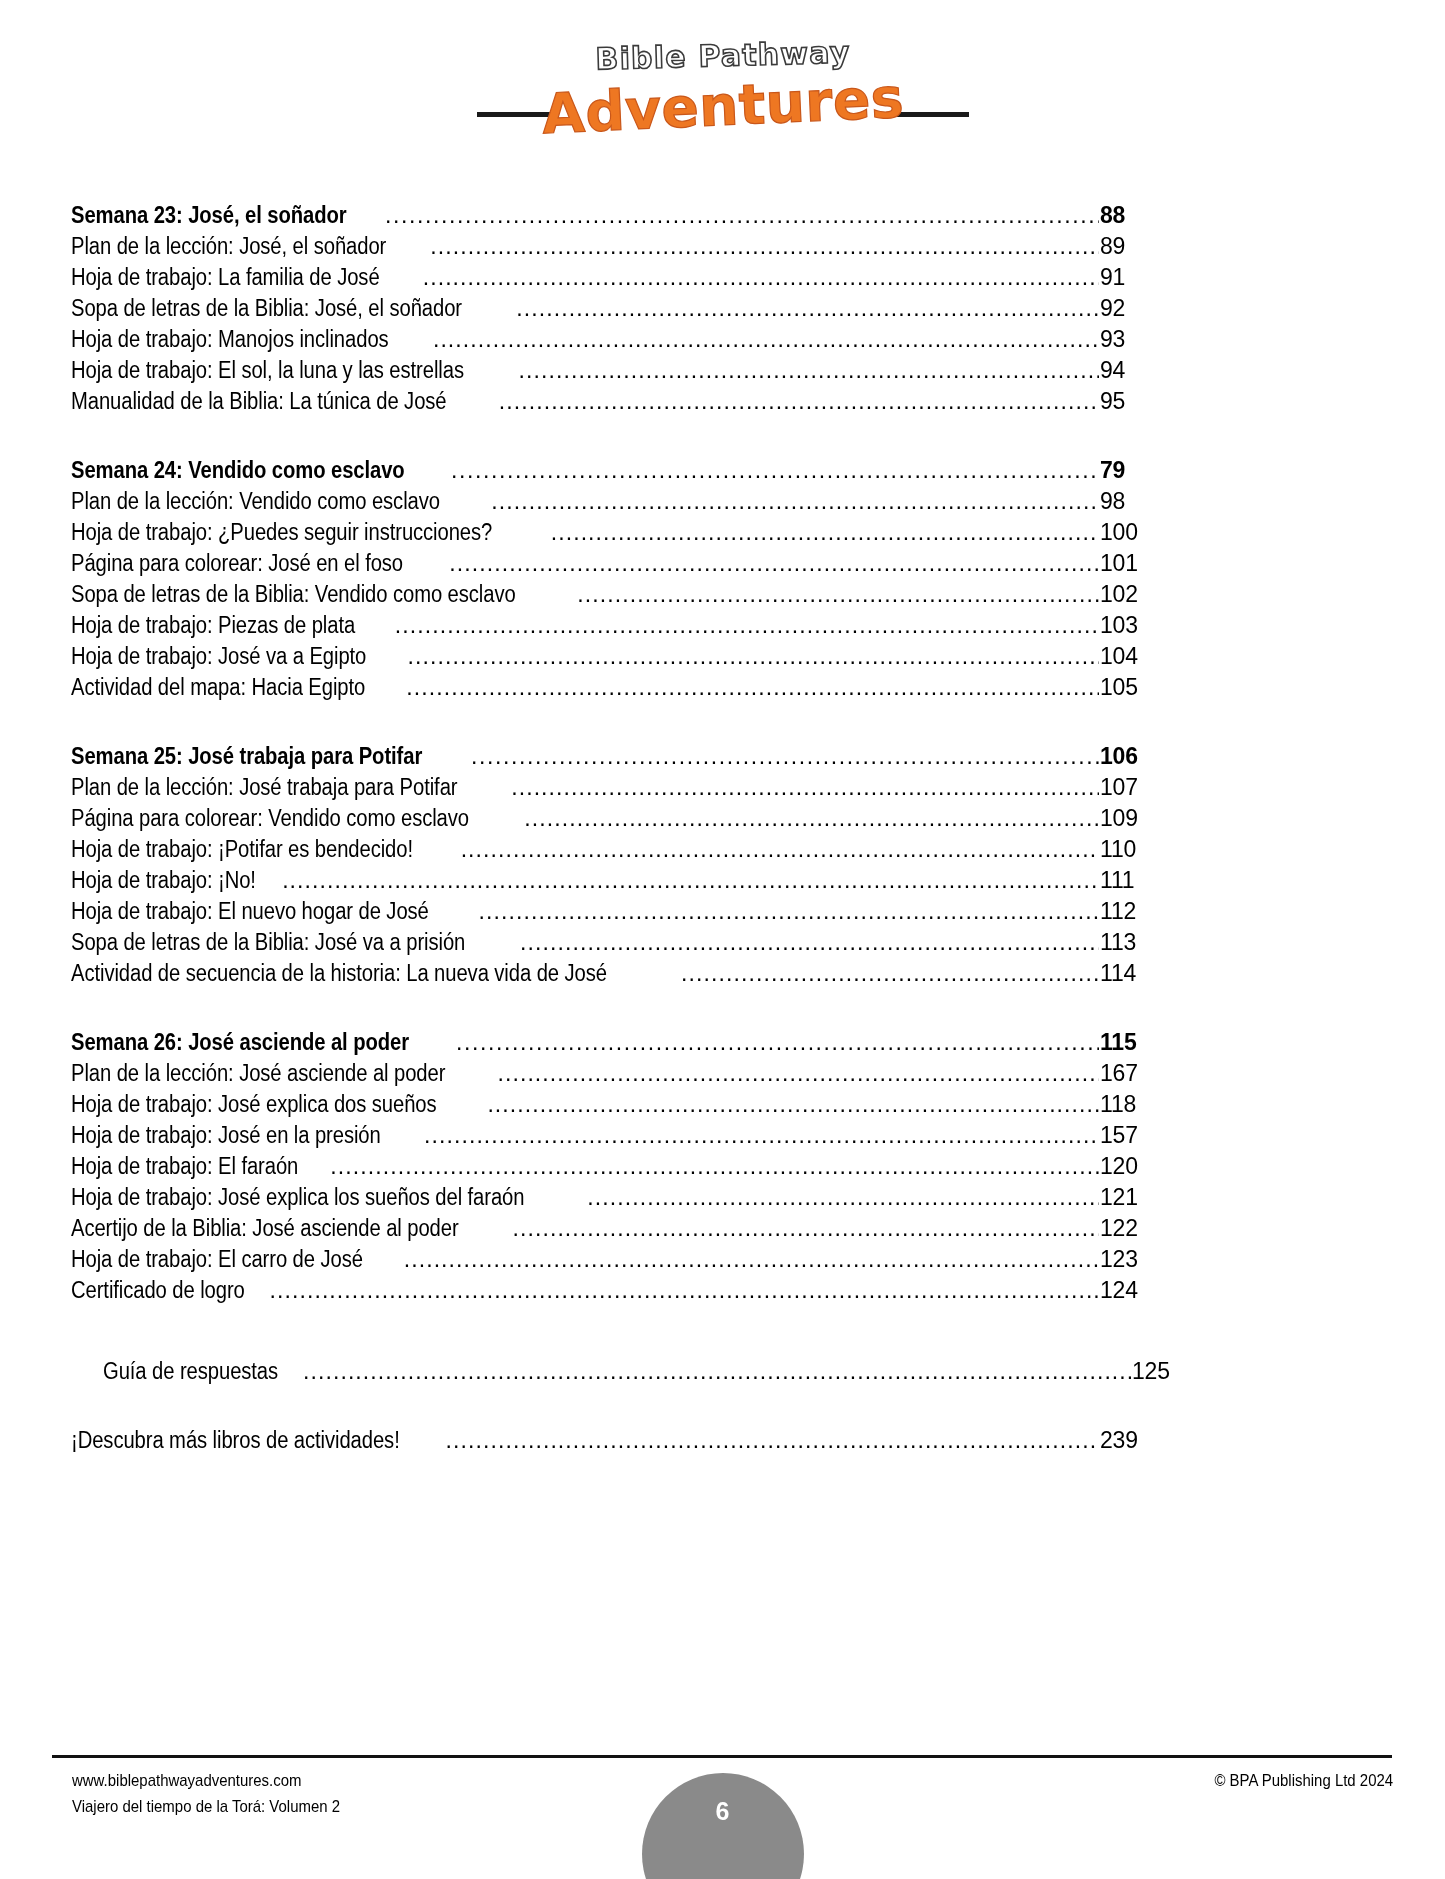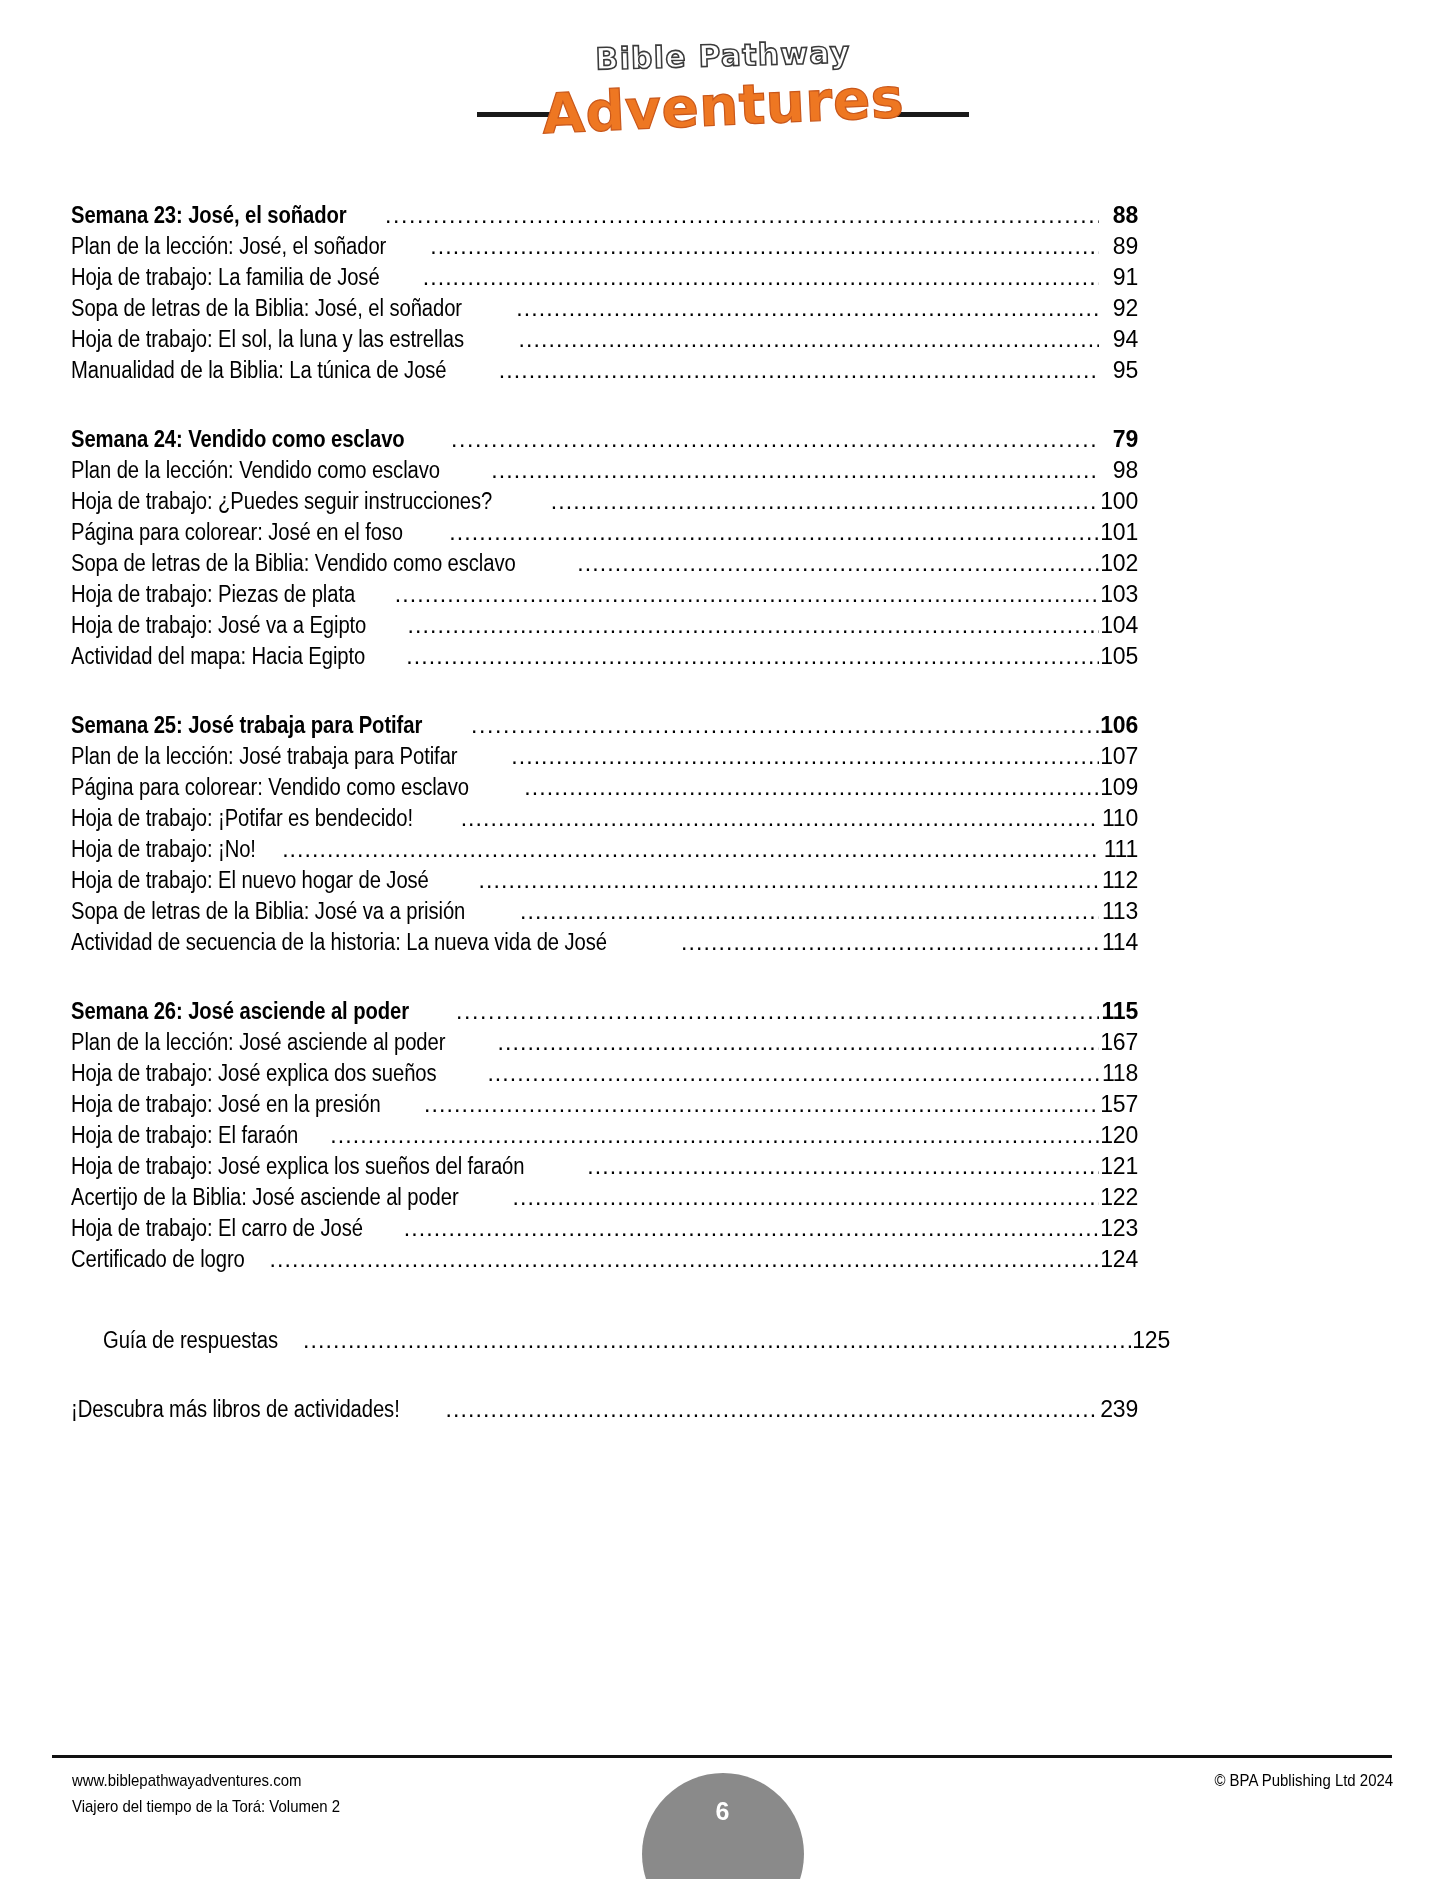--- a/index.html
+++ b/index.html
@@ -111,21 +111,21 @@
     font-family: "Liberation Sans", sans-serif;
     font-size: 23px;
     letter-spacing: 1.1px;
     white-space: nowrap;
     color: #000;
   }
   .toc-page {
     flex: 0 0 auto;
     font-family: "Liberation Sans Narrow", "Liberation Sans", sans-serif;
     font-size: 23px;
-    text-align: right;
+    text-align: left;
     min-width: 38px;
     letter-spacing: -0.2px;
   }
 
   .toc-row.heading .toc-label,
   .toc-row.heading .toc-page { font-weight: bold; }
   .toc-row.heading .toc-dots::before { font-weight: normal; letter-spacing: 1.6px; }
 
   .toc-row.gap-before { margin-top: 38px; }
   .toc-row.gap-before-lg { margin-top: 50px; margin-left: 32px; }
@@ -214,20 +214,25 @@
         <span class="toc-label">Hoja de trabajo: La familia de José</span>
         <span class="toc-dots"></span>
         <span class="toc-page">91</span>
       </div>
       <div class="toc-row">
         <span class="toc-label">Sopa de letras de la Biblia: José, el soñador</span>
         <span class="toc-dots"></span>
         <span class="toc-page">92</span>
       </div>
       <div class="toc-row">
+        <span class="toc-label">Hoja de trabajo: Manojos inclinados</span>
+        <span class="toc-dots"></span>
+        <span class="toc-page">93</span>
+      </div>
+      <div class="toc-row">
         <span class="toc-label">Hoja de trabajo: El sol, la luna y las estrellas</span>
         <span class="toc-dots"></span>
         <span class="toc-page">94</span>
       </div>
       <div class="toc-row">
         <span class="toc-label">Manualidad de la Biblia: La túnica de José</span>
         <span class="toc-dots"></span>
         <span class="toc-page">95</span>
       </div>
     </div>

